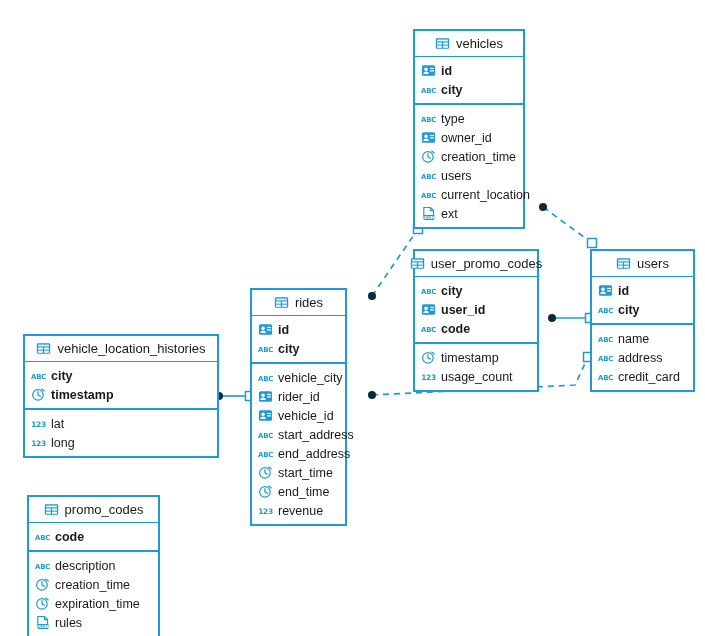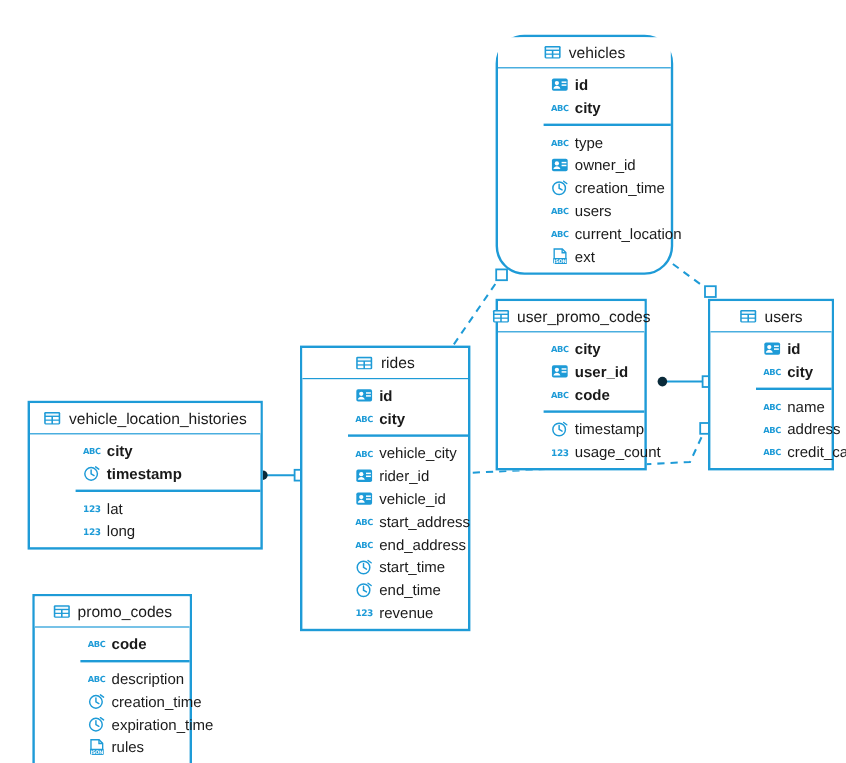--- a/index.html
+++ b/index.html
@@ -43,21 +43,20 @@
     background: #ffffff;
     padding: 0 6px;
   }
   .table-title {
     font-size: 13px;
     color: #1a1a1a;
     white-space: nowrap;
   }
   .col-group {
     padding: 4px 0 4px 0;
-    margin-left: 38px;
   }
   .col-group.pk-group {
     border-bottom: 2px solid #1E9BD7;
   }
   .col-row {
     display: flex;
     align-items: center;
     gap: 5px;
     height: 19px;
     padding: 0 6px;
@@ -109,21 +108,21 @@
         <circle cx="219" cy="396" r="4" fill="#0a2a3a"></circle>
         <rect x="245.5" y="391.5" width="9" height="9" fill="#ffffff" stroke="#1E9BD7" stroke-width="1.5"></rect>
       </g>
       <g>
         <path d="M 552 318 L 590 318" fill="none" stroke="#1E9BD7" stroke-width="1.7"></path>
         <circle cx="552" cy="318" r="4" fill="#0a2a3a"></circle>
         <rect x="585.5" y="313.5" width="9" height="9" fill="#ffffff" stroke="#1E9BD7" stroke-width="1.5"></rect>
       </g>
     </svg>
 
-<div class="table-node" style="left: 413px; top: 29px; width: 148px; border-radius: 24px;">
+<div class="table-node" style="left: 413px; top: 29px; width: 112px;">
       <div class="table-header">
         <span style="display: flex;">
           <svg viewBox="0 0 16 14" class="hico">
             <rect x="0.8" y="1.4" width="14.4" height="11.2" rx="1.2" fill="#1E9BD7"></rect>
             <rect x="2.2" y="2.8" width="11.6" height="1.9" fill="#fff" opacity="0.92"></rect>
             <rect x="2.2" y="5.9" width="5.1" height="2.3" fill="#fff"></rect>
             <rect x="8.7" y="5.9" width="5.1" height="2.3" fill="#fff"></rect>
             <rect x="2.2" y="9.3" width="5.1" height="2.3" fill="#fff"></rect>
             <rect x="8.7" y="9.3" width="5.1" height="2.3" fill="#fff"></rect>
           </svg>
@@ -333,21 +332,21 @@
         <div class="col-row">
           <span style="display: flex;">
             <svg viewBox="0 0 16 16" class="tico">
               <text x="8" y="11.2" font-family="DejaVu Sans, sans-serif" font-size="7.4" font-weight="bold" fill="#1E9BD7" text-anchor="middle" letter-spacing="-0.3">ABC</text>
             </svg>
           </span>
           <span class="col-name">credit_card</span>
         </div>
       </div>
     </div>
-    <div class="table-node" style="left: 250px; top: 288px; width: 142px; text-align: center;">
+    <div class="table-node" style="left: 250px; top: 288px; width: 97px; text-align: center;">
       <div class="table-header">
         <span style="display: flex;">
           <svg viewBox="0 0 16 14" class="hico">
             <rect x="0.8" y="1.4" width="14.4" height="11.2" rx="1.2" fill="#1E9BD7"></rect>
             <rect x="2.2" y="2.8" width="11.6" height="1.9" fill="#fff" opacity="0.92"></rect>
             <rect x="2.2" y="5.9" width="5.1" height="2.3" fill="#fff"></rect>
             <rect x="8.7" y="5.9" width="5.1" height="2.3" fill="#fff"></rect>
             <rect x="2.2" y="9.3" width="5.1" height="2.3" fill="#fff"></rect>
             <rect x="8.7" y="9.3" width="5.1" height="2.3" fill="#fff"></rect>
           </svg>

